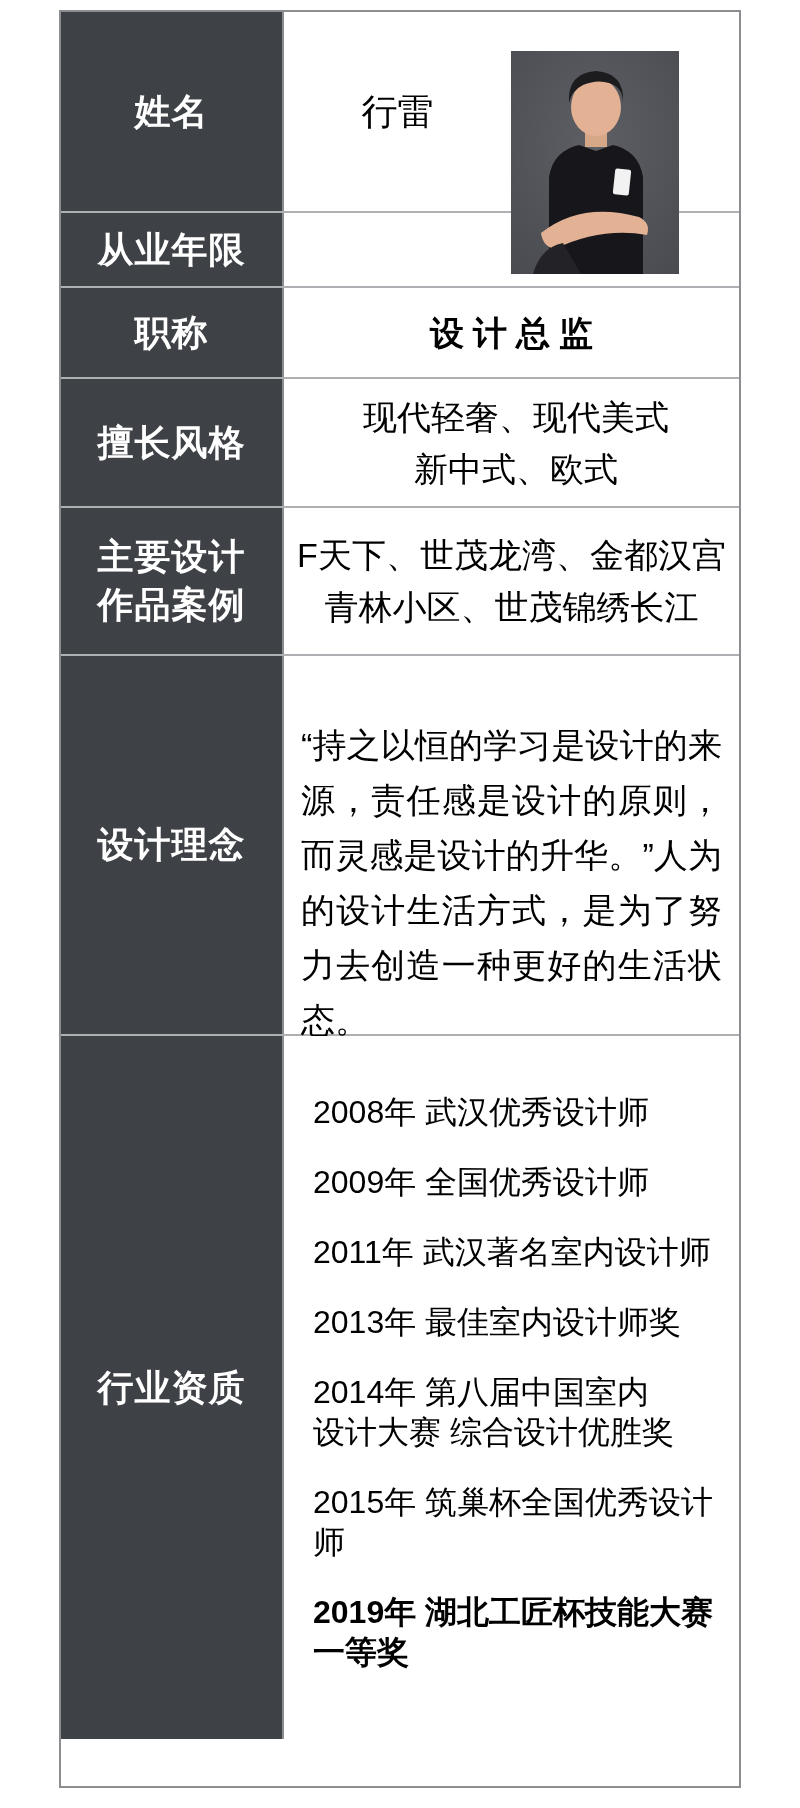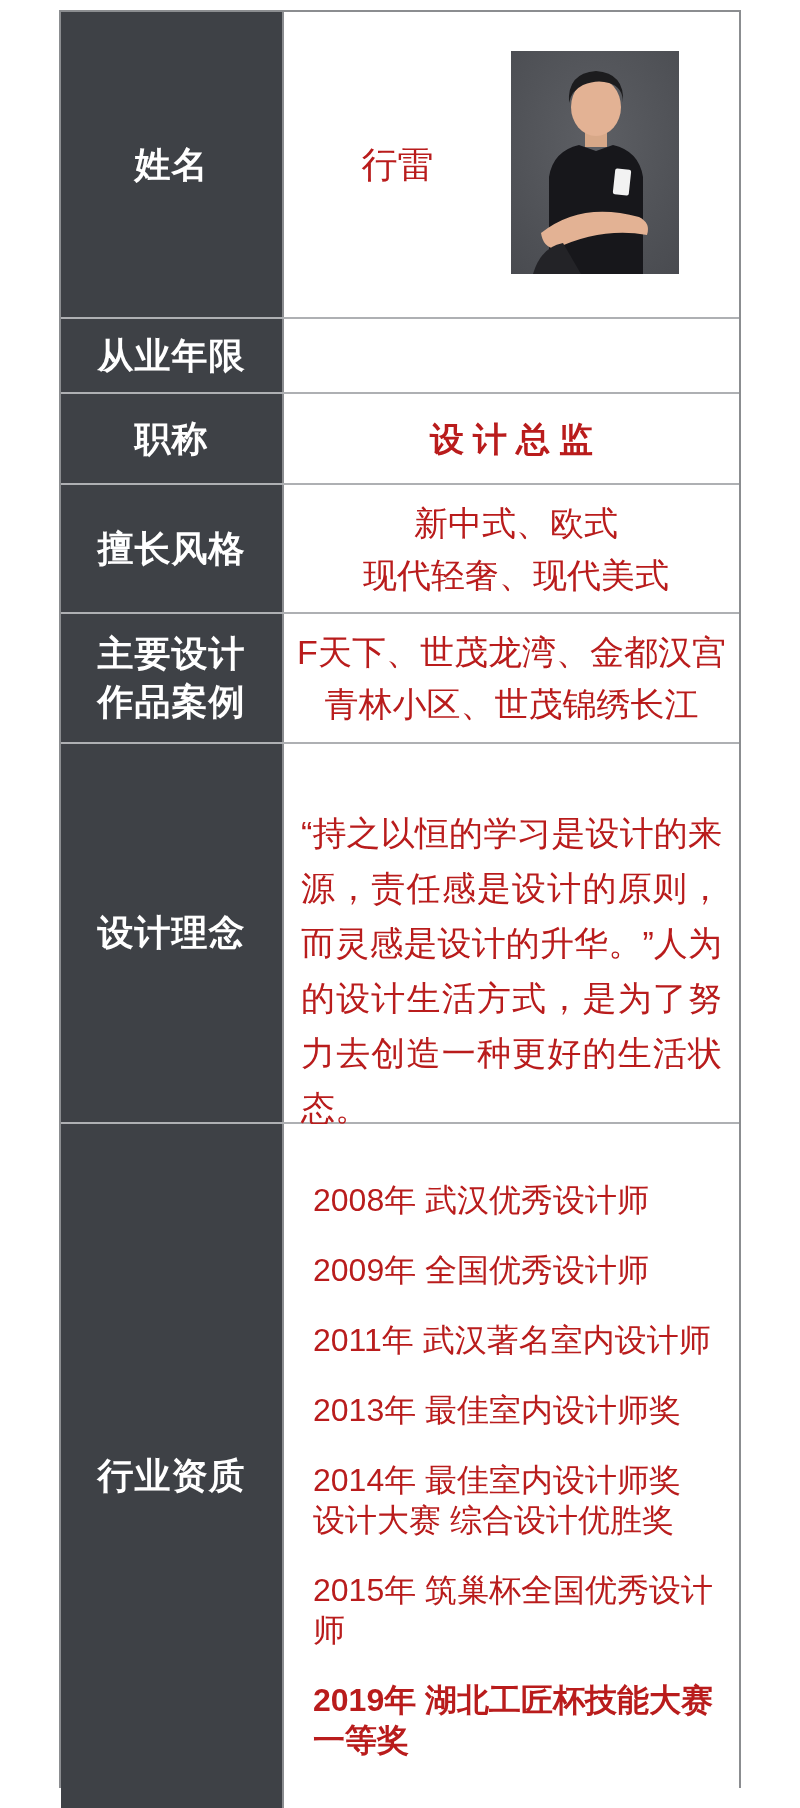--- a/index.html
+++ b/index.html
@@ -25,31 +25,31 @@
     width: 223px; flex: none; box-sizing: border-box;
     background: #3e4146;
     border-right: 2px solid #8b8d90;
     color: #ffffff;
     display: flex; flex-direction: column; align-items: center; justify-content: center;
     font-weight: bold; font-size: 36px; line-height: 48px;
     letter-spacing: 1px;
   }
   .content-cell {
     flex: 1; box-sizing: border-box; position: relative;
-    background: #ffffff; color: #b91c1c;
+    background: #ffffff; color: #000000;
     display: flex; flex-direction: column; align-items: center; justify-content: center;
     font-size: 34px; font-weight: 300; line-height: 52px;
     text-align: center;
     border-radius: 8px;
   }
-  .row-name      { height: 305px; }
+  .row-name      { height: 199px; }
   .row-years     { height: 75px;  }
   .row-title     { height: 91px;  }
   .row-styles    { height: 129px; gap: 9px; }
-  .row-works     { height: 130px; }
+  .row-works     { height: 148px; }
   .row-philosophy{ height: 380px; }
   .row-quals     { height: 705px; }
 
   .row-name .content-cell { align-items: flex-start; }
   .name-value {
     position: absolute; left: 0; top: 0; width: 227px; height: 100%;
     display: flex; align-items: center; justify-content: center;
     font-size: 36px;
   }
   .portrait {
@@ -130,22 +130,22 @@
     <div class="content-cell">
       <span class="title-value">设计总监</span>
     </div>
   </div>
 
   <div class="row row-styles">
     <div class="label-cell">
       <span>擅长风格</span>
     </div>
     <div class="content-cell">
+      <span>现代轻奢、现代美式</span>
       <span>新中式、欧式</span>
-      <span>现代轻奢、现代美式</span>
     </div>
   </div>
 
   <div class="row row-works">
     <div class="label-cell">
       <span>主要设计</span>
       <span>作品案例</span>
     </div>
     <div class="content-cell">
       <span>F天下、世茂龙湾、金都汉宫</span>
@@ -173,21 +173,21 @@
       <div class="award">
         <div>2009年 全国优秀设计师</div>
       </div>
       <div class="award">
         <div>2011年 武汉著名室内设计师</div>
       </div>
       <div class="award">
         <div>2013年 最佳室内设计师奖</div>
       </div>
       <div class="award">
-        <div>2014年 最佳室内设计师奖</div>
+        <div>2014年 第八届中国室内</div>
         <div>设计大赛 综合设计优胜奖</div>
       </div>
       <div class="award">
         <div>2015年 筑巢杯全国优秀设计师</div>
       </div>
       <div class="award">
         <div>2019年 湖北工匠杯技能大赛</div>
         <div>一等奖</div>
       </div>
     </div>

